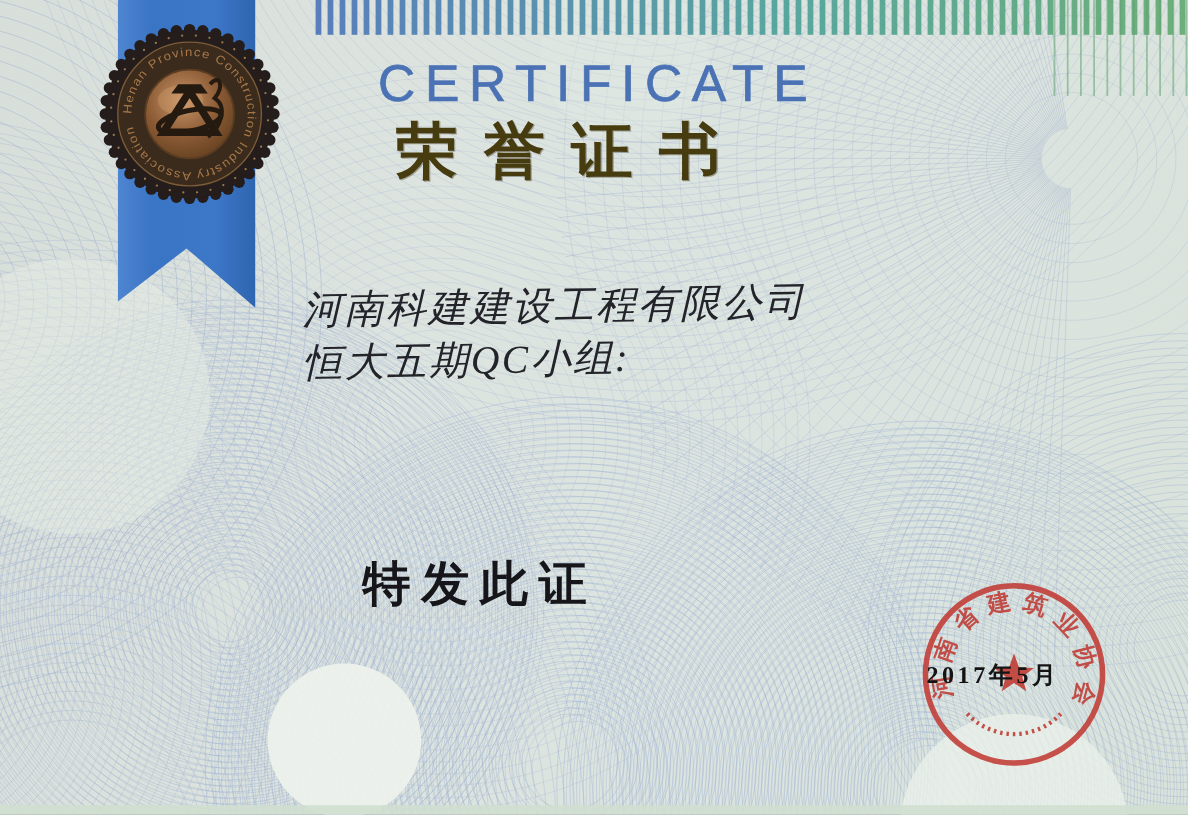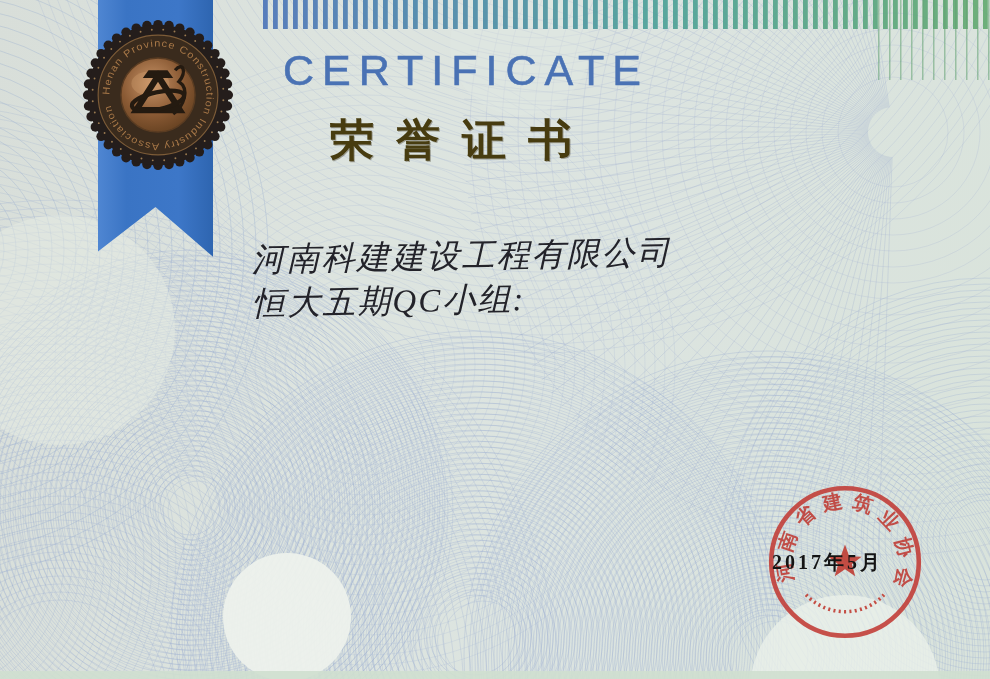--- a/index.html
+++ b/index.html
@@ -10,27 +10,27 @@
   }
   svg.bg{position:absolute;left:0;top:0;z-index:0;}
   .ribbon{
     position:absolute;left:98px;top:0;width:115px;height:262px;z-index:2;
     background:linear-gradient(90deg,#4f86d2 0%,#3a74c4 25%,#3d77c8 70%,#2e65b0 100%);
     clip-path:polygon(0 0,100% 0,100% 98%,50% 79%,0 96%);
   }
   svg.medal{position:absolute;left:82px;top:19px;width:152px;height:152px;z-index:3;}
   .title-en{
     position:absolute;left:251px;top:46px;width:430px;margin:0;z-index:4;
-    text-align:center;font-family:"Liberation Sans","DejaVu Sans",sans-serif;
+    text-align:right;font-family:"Liberation Sans","DejaVu Sans",sans-serif;
     font-size:43px;font-weight:normal;letter-spacing:8px;color:#4a72b4;
     -webkit-text-stroke:0.6px #4a72b4;
   }
   .title-zh{
-    position:absolute;left:330px;top:111px;margin:0;z-index:4;
-    font-size:44px;font-weight:bold;letter-spacing:22px;color:#473c10;
+    position:absolute;left:330px;top:92px;margin:0;z-index:4;
+    font-size:51px;font-weight:bold;letter-spacing:22px;color:#473c10;
     text-shadow:1px 1px 0 rgba(40,30,5,.35);white-space:nowrap;
   }
   .recipient{
     position:absolute;left:252px;top:234px;margin:0;z-index:4;
     font-size:33px;line-height:44px;font-style:italic;color:#23232a;
     letter-spacing:2px;transform:rotate(-1deg);white-space:nowrap;
   }
   .award{position:absolute;z-index:4;margin:0;font-weight:bold;color:#15151a;white-space:nowrap;}
   .award-1{left:302px;top:349px;font-size:40px;letter-spacing:1px;}
   .award-2{left:252px;top:404px;font-size:40px;letter-spacing:1px;}
@@ -873,20 +873,21 @@
   </svg>
 
   <h1 class="title-en">CERTIFICATE</h1>
   <h2 class="title-zh">荣誉证书</h2>
 
   <p class="recipient">
     <span>河南科建建设工程有限公司</span><br>
     <span>恒大五期QC小组:</span>
   </p>
 
+  <p class="award award-3">特发此证</p>
 
   <svg class="seal" viewBox="0 0 160 160" xmlns="http://www.w3.org/2000/svg">
     <defs>
       <path id="sealTextPath" d="M 30.2,98.1 A 53,53 0 1,1 129.8,98.1" fill="none"></path>
     </defs>
     <circle cx="80" cy="80" r="72" fill="none" stroke="#c23b35" stroke-width="4.5"></circle>
     <text font-size="19" font-weight="bold" fill="#bf3a33">
       <textPath href="#sealTextPath" textLength="208" lengthAdjust="spacing">河南省建筑业协会</textPath>
     </text>
     <polygon points="80,63 84.1,74.3 96.2,74.8 86.7,82.2 90,93.8 80,87 70,93.8 73.3,82.2 63.8,74.8 75.9,74.3" fill="#c0392f"></polygon>

